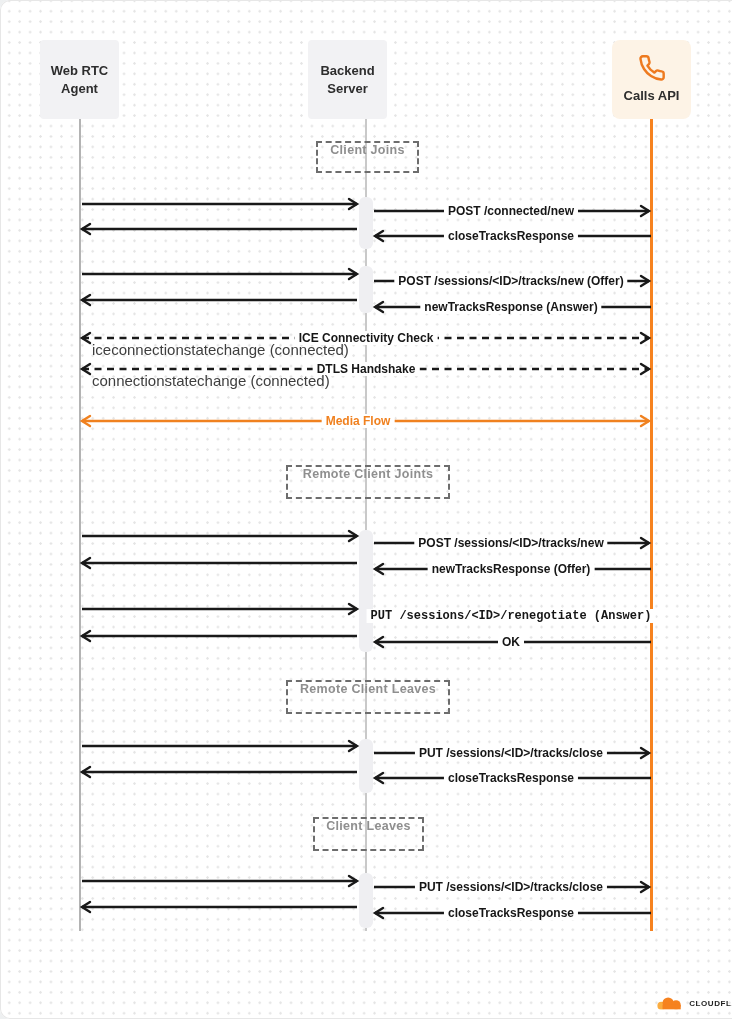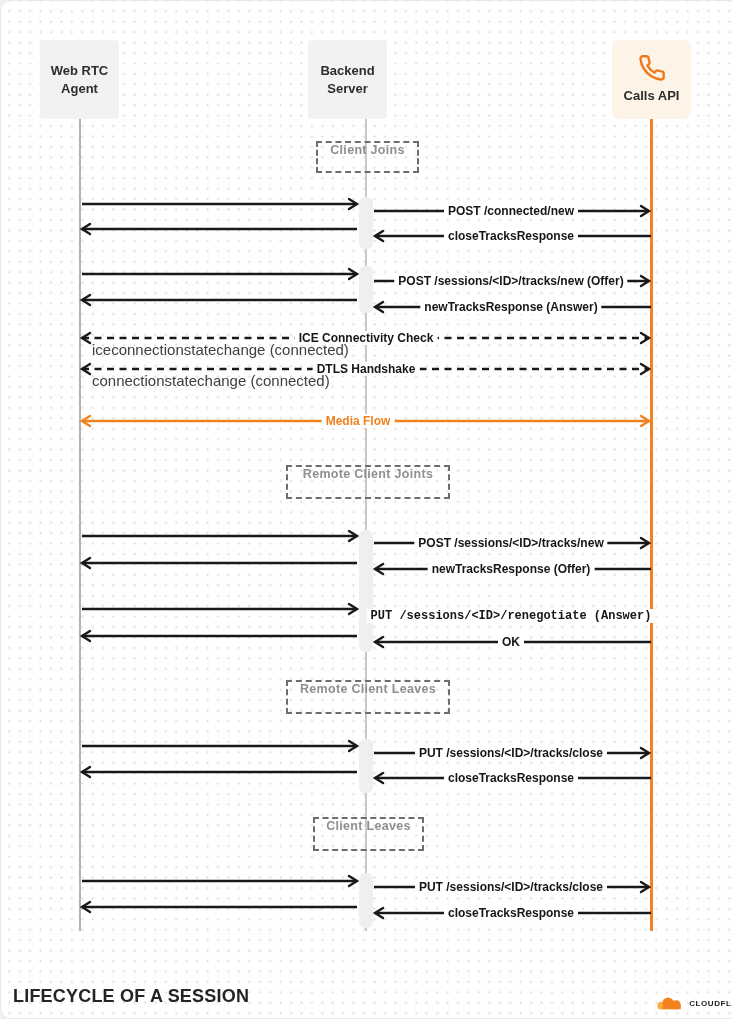--- a/index.html
+++ b/index.html
@@ -185,21 +185,20 @@
   <div class="phase" style="left:286px;top:680px;width:160px;height:30px;">
     <span>Remote Client Leaves</span>
   </div>
   <div class="phase" style="left:313px;top:817px;width:107px;height:30px;">
     <span>Client Leaves</span>
   </div>
 
   <span class="ann" style="left:92px;top:344px;">iceconnectionstatechange (connected)</span>
   <span class="ann" style="left:92px;top:375px;">connectionstatechange (connected)</span>
 
-  <div class="footer-title">LIFECYCLE OF A SESSION</div>
   <div class="brand">
     <svg width="28" height="17" viewBox="0 0 30 17">
       <circle cx="5.8" cy="10.8" r="4.3" fill="#fbad41"></circle>
       <g fill="#f6821f">
         <circle cx="13" cy="8" r="6"></circle>
         <circle cx="21.5" cy="10" r="5"></circle>
         <rect x="7" y="10" width="19.5" height="5"></rect>
       </g>
       <rect x="0" y="15" width="30" height="2" fill="#ffffff"></rect>
     </svg>

